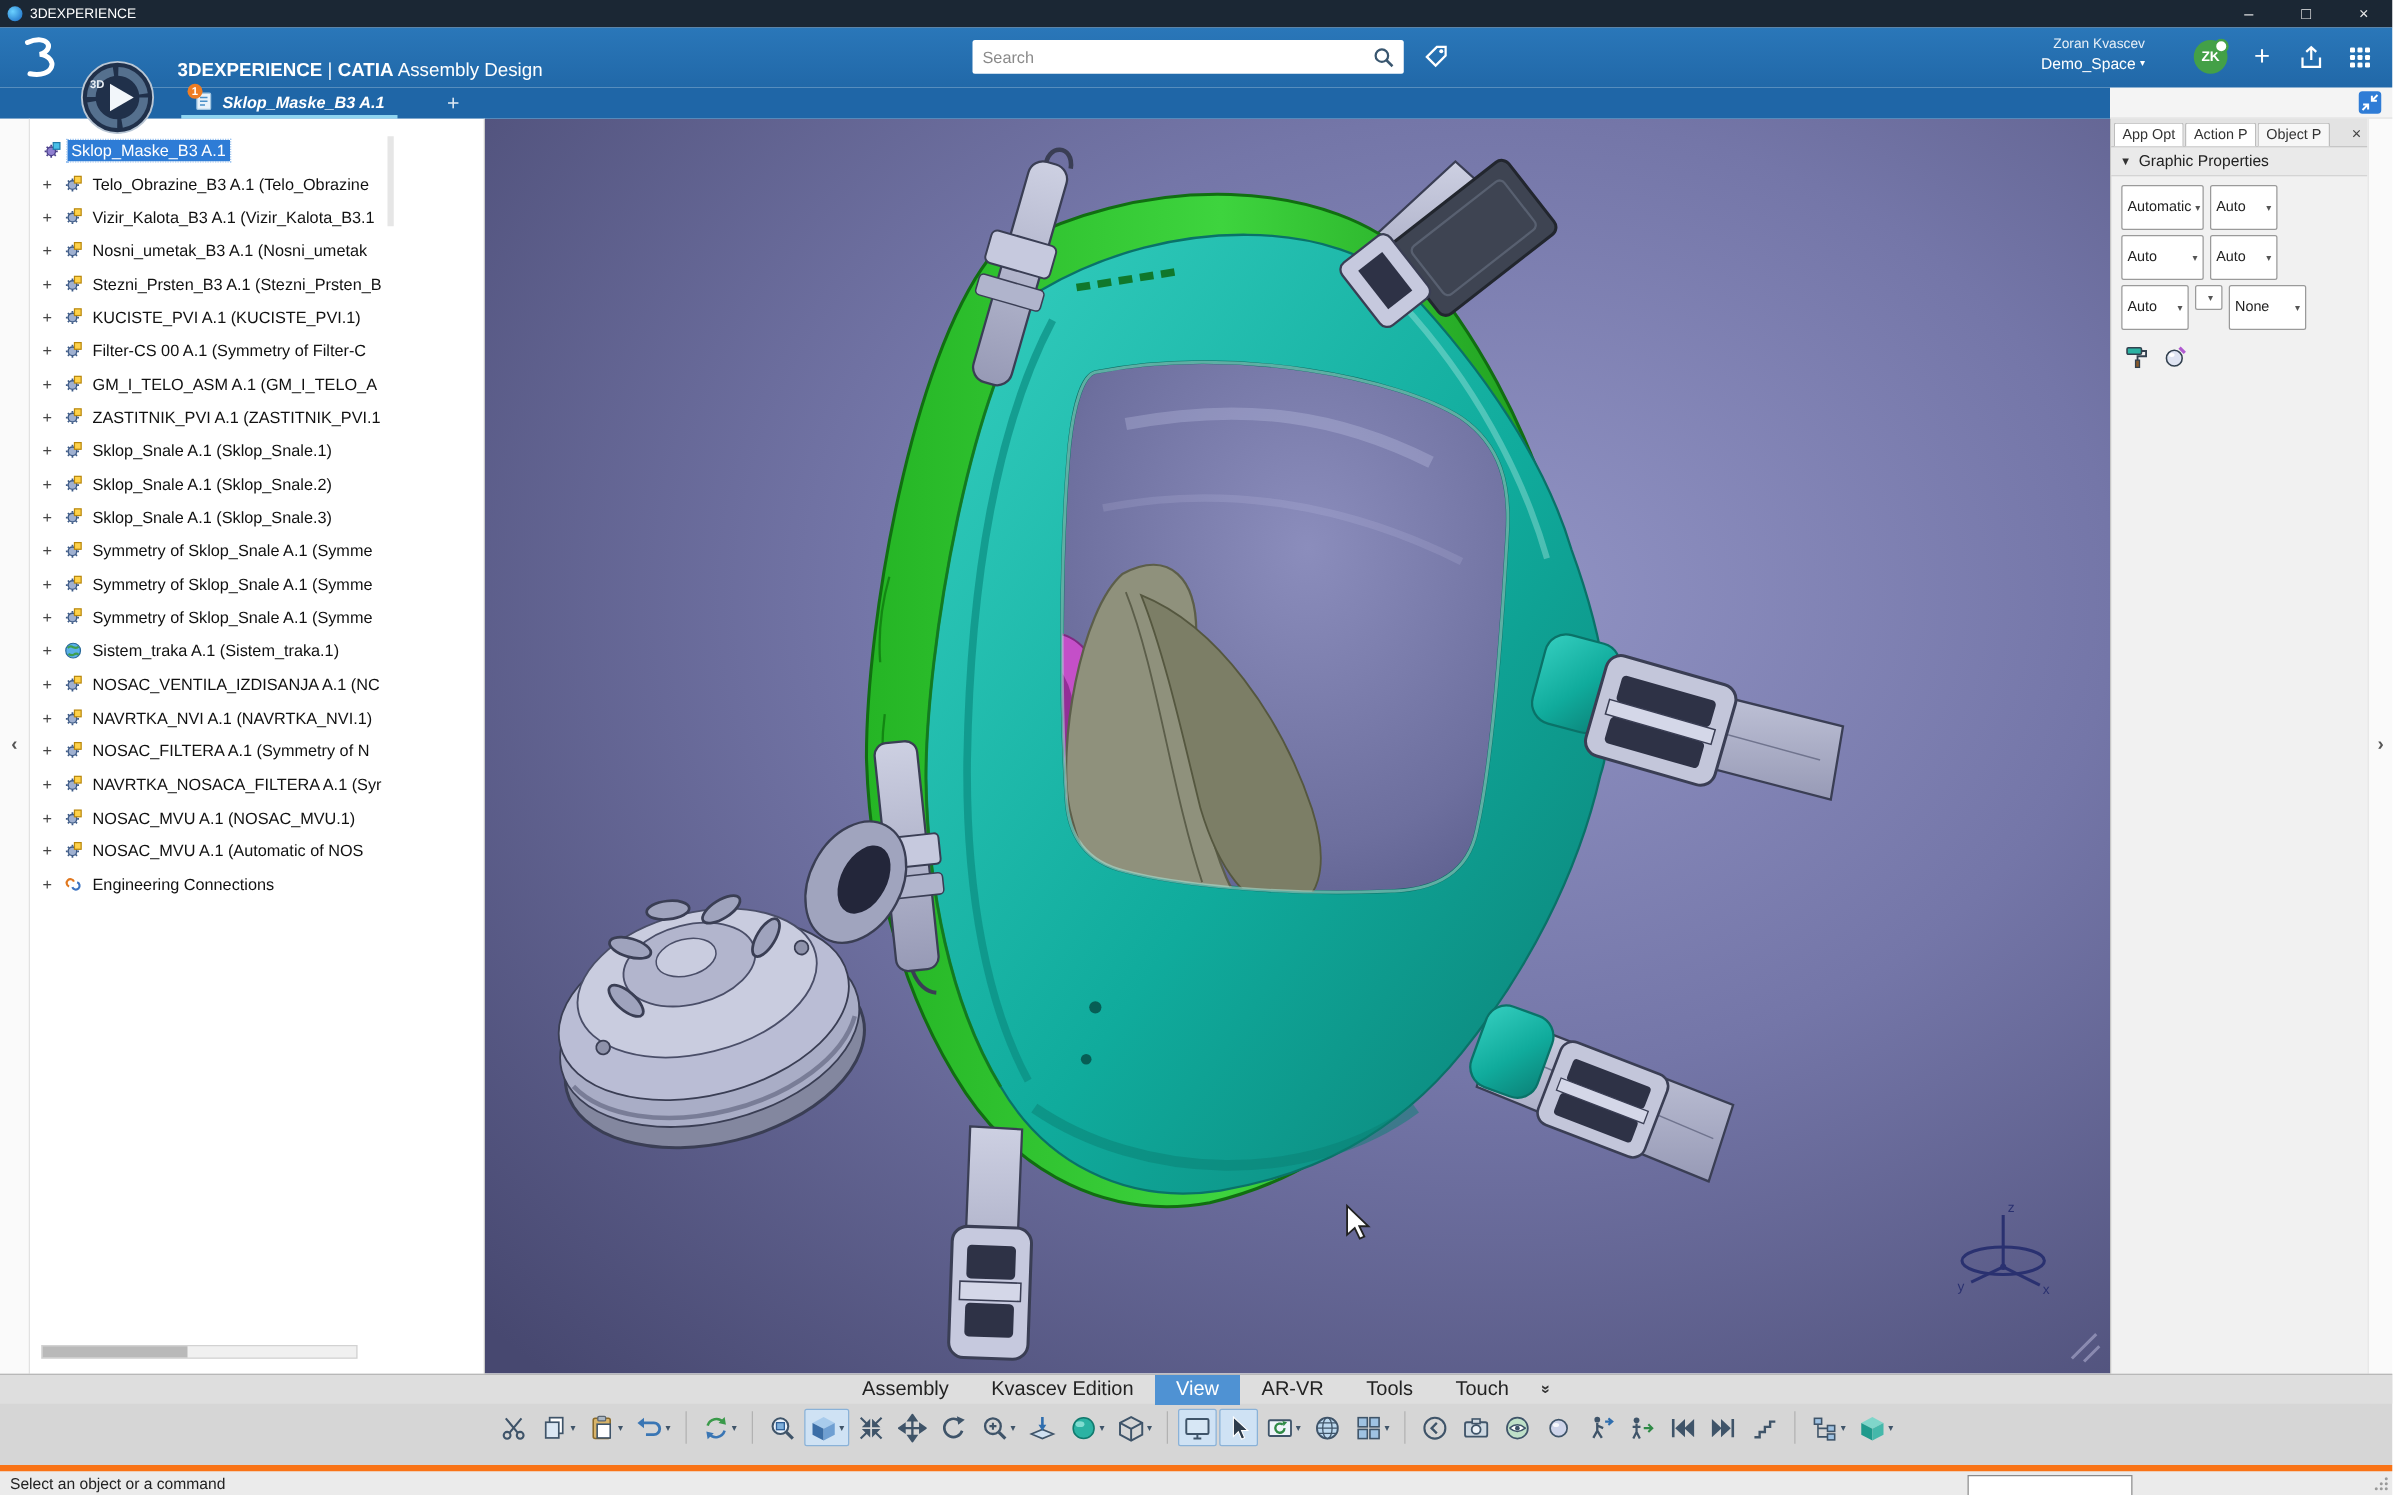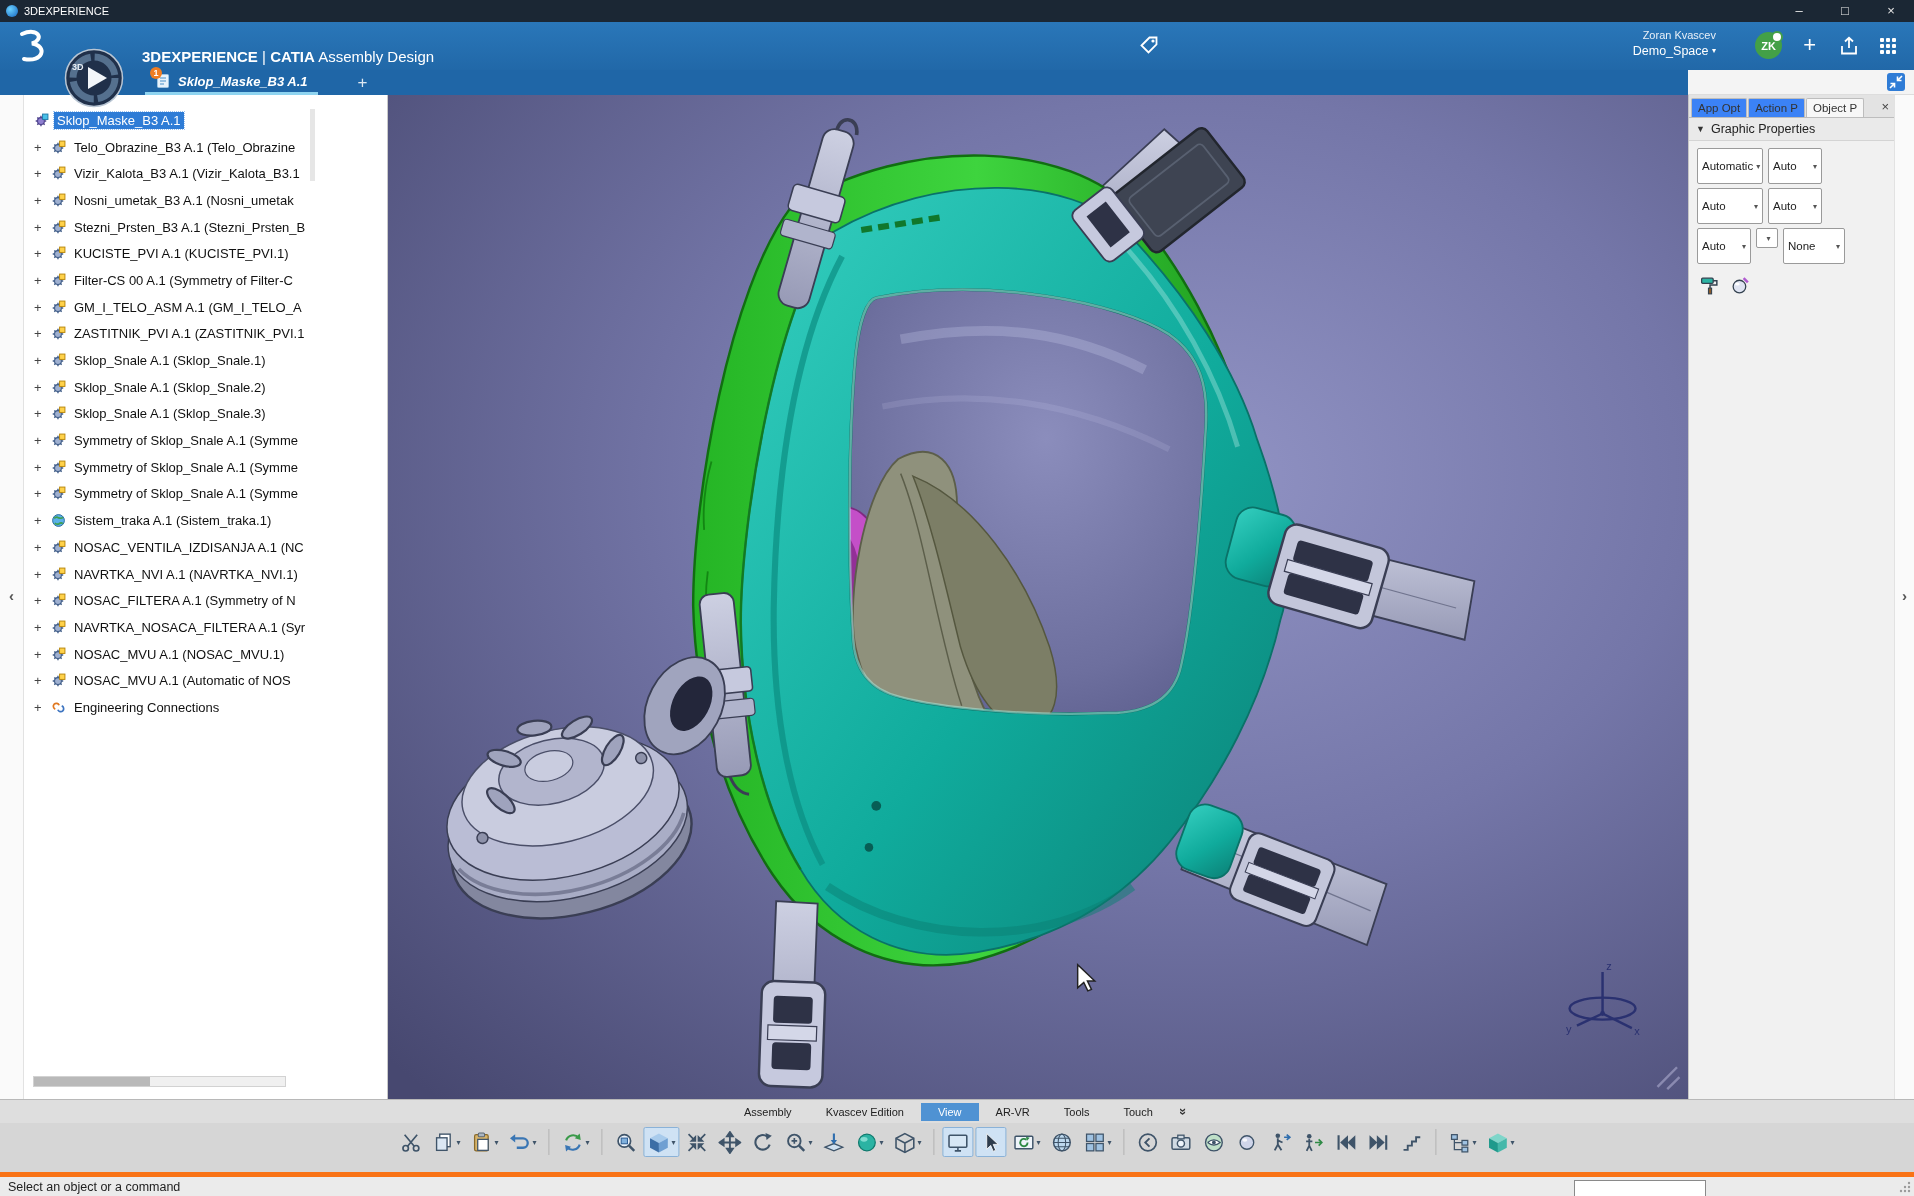--- a/index.html
+++ b/index.html
@@ -62,38 +62,38 @@
 .tree-hscroll{position:absolute;bottom:12px;left:9px;width:253px;height:11px;background:#f0f0f0;border:1px solid #d2d2d2}
 .tree-hscroll .thumb{position:absolute;left:0;top:0;height:100%;width:116px;background:#b9b9b9}
 .tree-vscroll{position:absolute;top:14px;left:286px;width:5px;height:72px;background:#e6e6e6}
 
 .viewport{flex:1;position:relative;overflow:hidden}
 .viewport svg.scene{position:absolute;inset:0;width:100%;height:100%;display:block}
 
 
 .right-panel{width:206px;background:#f1f1f1;border-left:1px solid #c6c6c6;display:flex;flex-direction:column}
 .rp-tabs{display:flex;align-items:flex-end;height:23px;background:#e3e3e3;border-bottom:1px solid #bdbdbd;padding:0 2px}
-.rp-tab{font-size:11.5px;padding:3px 6px;border:1px solid #bdbdbd;border-bottom:none;background:#3b82f6;color:#333;margin-right:1px;border-radius:2px 2px 0 0;white-space:nowrap}
+.rp-tab{font-size:11.5px;padding:3px 6px;border:1px solid #bdbdbd;border-bottom:none;background:#ffffff;color:#333;margin-right:1px;border-radius:2px 2px 0 0;white-space:nowrap}
 .rp-tab.active{background:#f7f7f7}
 .rp-close{margin-left:auto;margin-right:3px;font-size:13px;color:#444;align-self:center}
 .gp-header{display:flex;align-items:center;gap:6px;font-size:12.5px;color:#222;background:#eaeaea;border-bottom:1px solid #d4d4d4;padding:4px 7px}
 .gp-tri{font-size:9px;color:#333}
 .gp-rows{padding:7px 8px 2px;display:flex;flex-direction:column;gap:4px}
 .gp-row{display:flex;gap:5px}
 .gp-select{height:36px;background:#fff;border:1px solid #9a9a9a;border-radius:2px;display:flex;align-items:center;justify-content:space-between;padding:0 4px;font-size:11.5px;color:#222}
 .dd{font-size:8px;color:#555;margin-left:3px}
 .gp-swatch{width:22px;height:20px;border:1px solid #9a9a9a;border-radius:2px;background:#fff;display:flex;align-items:center;justify-content:center}
 .gp-tools{display:flex;gap:10px;padding:9px 10px}
 .gp-tool svg{width:21px;height:21px}
 
 
 .bottom-area{height:73px;background:#d6d6d6;border-top:1px solid #b8b8b8;position:relative;flex:0 0 auto}
 .ribbon-band{height:23px;background:#dedede;display:flex;justify-content:center;align-items:center}
 .bottom-tabs-wrap{display:flex;align-items:center}
-.btab{font-size:11px;color:#222;padding:3px 17px}
+.btab{font-size:16px;color:#222;padding:3px 17px}
 .btab.active{background:#4f92d3;color:#fff}
 .bt-chevron{margin-left:10px;color:#333;font-size:13px;font-weight:bold;display:inline-block;transform:rotate(90deg)}
 .toolbar{position:absolute;top:27px;left:50%;transform:translateX(-50%);display:flex;align-items:center;gap:2px}
 .tb-btn{height:30px;display:flex;align-items:center;padding:0 3px;border:1px solid transparent;border-radius:2px}
 .tb-btn.pressed{background:#cfe2f4;border-color:#8ab2d8}
 .tb-ic svg{width:23px;height:23px;display:block}
 .tb-caret{font-size:8px;color:#3f5469;margin-left:1px}
 .tb-sep{width:1px;height:26px;background:#b2b2b2;margin:0 6px}
 
 
@@ -125,20 +125,27 @@
       <circle cx="30" cy="30" r="28.5" fill="#20304a" stroke="#b9c6d4" stroke-width="1.5"></circle>
       <circle cx="30" cy="30" r="21" fill="none" stroke="#55708e" stroke-width="7" stroke-dasharray="29 4"></circle>
       <polygon points="24,19 24,41 43,30" fill="#f2f6fa"></polygon>
       <text x="8" y="22" font-size="9" font-weight="bold" fill="#e8eef4" font-family="Liberation Sans,sans-serif">3D</text>
     </svg>
     <div class="brand">
       <b>3DEXPERIENCE</b>
       <span>|</span>
       <b>CATIA</b>
       <span class="mod">Assembly Design</span>
+    </div>
+    <div class="search-wrap">
+      <input type="text" placeholder="Search" style="">
+      <svg class="search-ic" viewBox="0 0 18 18">
+        <circle cx="7.5" cy="7.5" r="5" fill="none" stroke="#39566f" stroke-width="1.8"></circle>
+        <path d="M11.2 11.2 L16 16" stroke="#39566f" stroke-width="2"></path>
+      </svg>
     </div>
     <svg class="tag-ic" viewBox="0 0 22 22">
       <path d="M3.5 11.5 L11.5 3.5 H18.5 V10.5 L10.5 18.5 Z" fill="none" stroke="#fff" stroke-width="1.8"></path>
       <circle cx="15" cy="7" r="1.6" fill="#fff"></circle>
     </svg>
     <div class="user-block">
       <div class="user-name">Zoran Kvascev</div>
       <div class="user-space"><span>Demo_Space</span> <span class="car">▾</span></div>
     </div>
     <div class="avatar">

